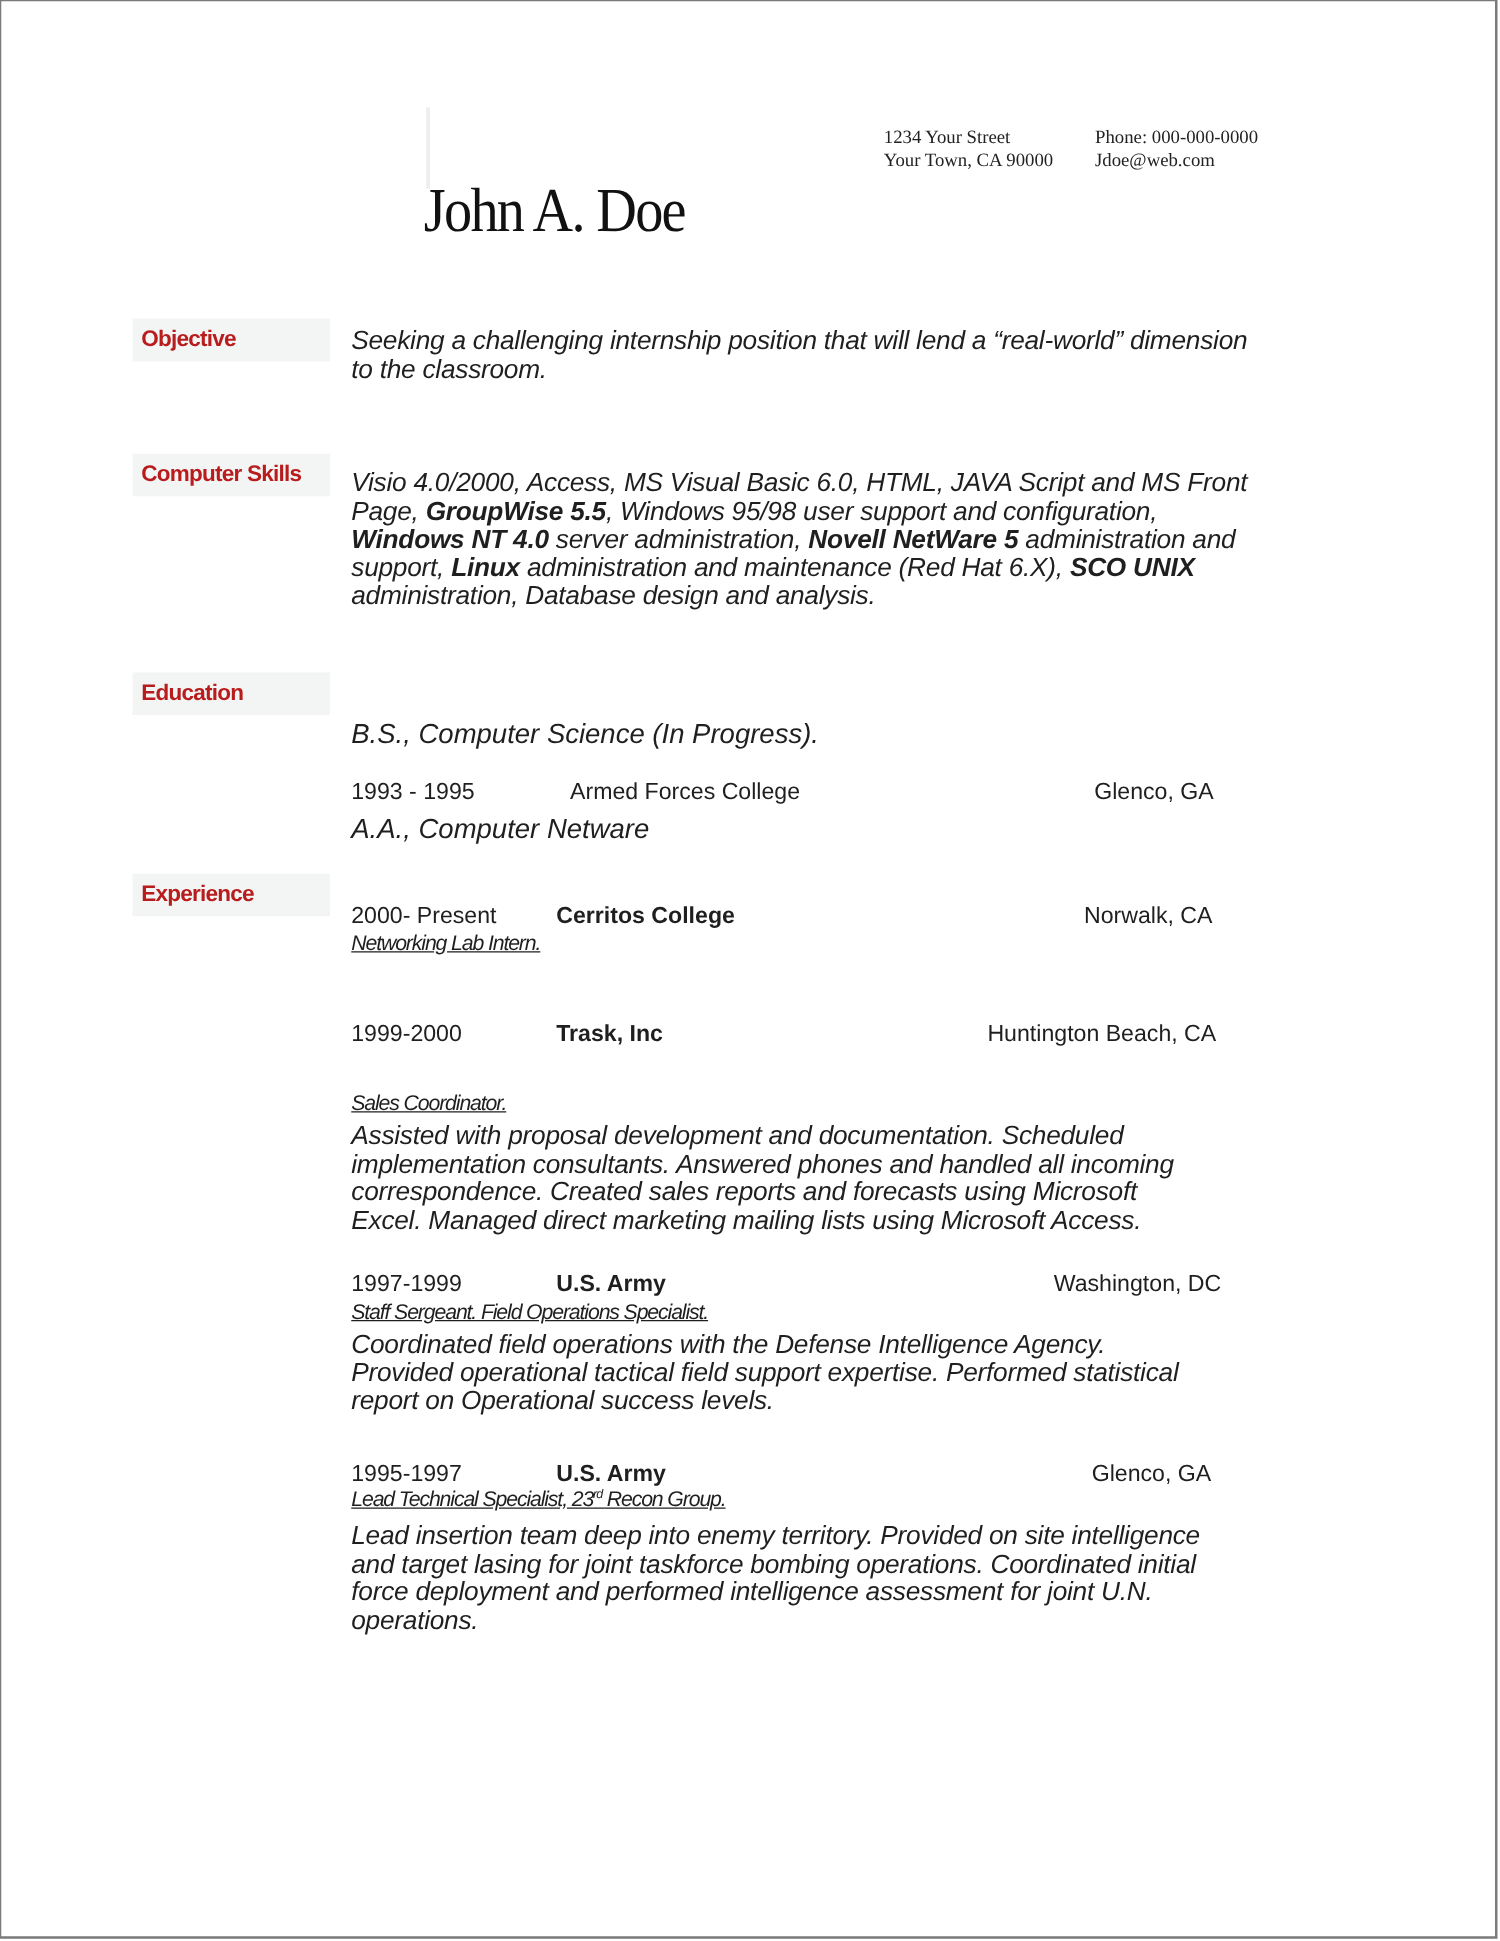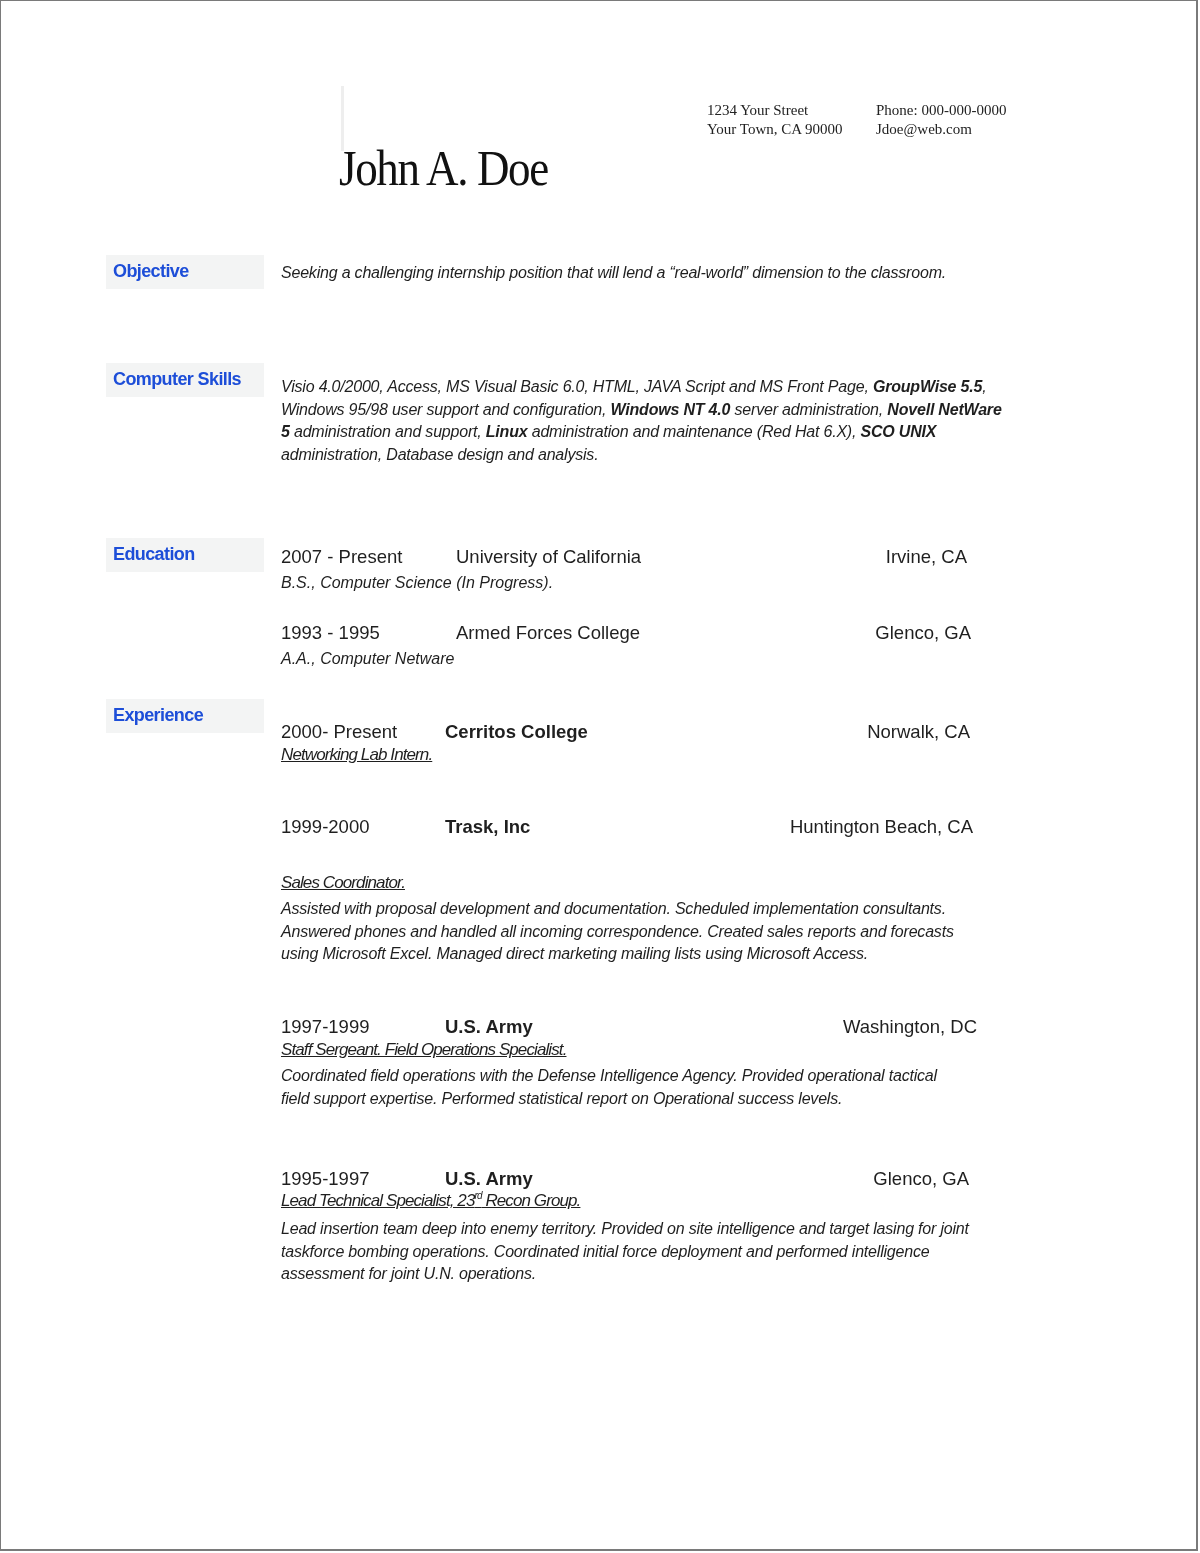--- a/index.html
+++ b/index.html
@@ -17,35 +17,35 @@
       color: #111; transform: scaleX(0.9); transform-origin: left top; white-space: nowrap;
     }
     .contact { position: absolute; top: 100px; font-family: "Liberation Serif", serif; font-size: 15px; line-height: 19px; color: #222; }
     .contact.addr { left: 706px; }
     .contact.phone { left: 875px; }
     .contact div { white-space: nowrap; }
 
     .label {
       position: absolute; left: 105px; width: 158px; height: 34px;
       background: #f3f4f4; box-sizing: border-box; padding: 6px 0 0 7px;
-      font-weight: bold; font-size: 18px; letter-spacing: -0.6px; color: #1d4ed8;
+      font-weight: bold; font-size: 18px; letter-spacing: -0.6px; color: #b91c1c;
     }
     .body-text {
       position: absolute; left: 280px; width: 740px;
-      font-style: italic; font-size: 16px; line-height: 22.6px; color: #1f1f1f;
+      font-style: italic; font-size: 21px; line-height: 22.6px; color: #1f1f1f;
       letter-spacing: -0.2px;
     }
     .body-text b { font-weight: bold; }
     .row { position: absolute; left: 280px; width: 700px; height: 24px; font-size: 18.5px; color: #1f1f1f; }
     .row .date { position: absolute; left: 0; top: 0; white-space: nowrap; }
     .row .org { position: absolute; top: 0; white-space: nowrap; }
     .row .loc { position: absolute; right: 10px; top: 0; white-space: nowrap; }
     .row .org.bold { font-weight: bold; margin-left: 24px; }
     .sub {
-      position: absolute; left: 280px; font-style: italic; font-size: 16px; color: #1f1f1f; white-space: nowrap;
+      position: absolute; left: 280px; font-style: italic; font-size: 22px; color: #1f1f1f; white-space: nowrap;
     }
     .sub.narrow { font-size: 17px; letter-spacing: -0.9px; text-decoration: underline; }
     sup { font-size: 10px; }
   </style>
 </head>
 <body>
 
 <div class="page">
 
   <div class="vline"></div>
@@ -61,25 +61,20 @@
   </div>
 
   <div class="label" style="top:254px;">Objective</div>
   <div class="body-text" style="top:261px; width:720px;">Seeking a challenging internship position that will lend a “real-world” dimension to the classroom.</div>
 
   <div class="label" style="top:362px;">Computer Skills</div>
   <div class="body-text" style="top:375px; width:725px;"><span>Visio 4.0/2000, Access, MS Visual Basic 6.0, HTML, JAVA Script and MS Front Page, </span><b>GroupWise 5.5</b><span>, Windows 95/98 user support and configuration, </span><b>Windows NT 4.0</b><span> server administration, </span><b>Novell NetWare 5</b><span> administration and support, </span><b>Linux</b><span> administration and maintenance (Red Hat 6.X), </span><b>SCO UNIX</b><span> administration, Database design and analysis.</span></div>
 
   <div class="label" style="top:537px;">Education</div>
 
-  <div class="row" style="top:545px;">
-    <span class="date">2007 - Present</span>
-    <span class="org" style="left:175px;">University of California</span>
-    <span class="loc" style="right:14px;">Irvine, CA</span>
-  </div>
   <div class="sub" style="top:573px;">B.S., Computer Science (In Progress).</div>
 
   <div class="row" style="top:621px;">
     <span class="date">1993 - 1995</span>
     <span class="org" style="left:175px;">Armed Forces College</span>
     <span class="loc" style="right:10px;">Glenco, GA</span>
   </div>
   <div class="sub" style="top:649px;">A.A., Computer Netware</div>
 
   <div class="label" style="top:698px;">Experience</div>

